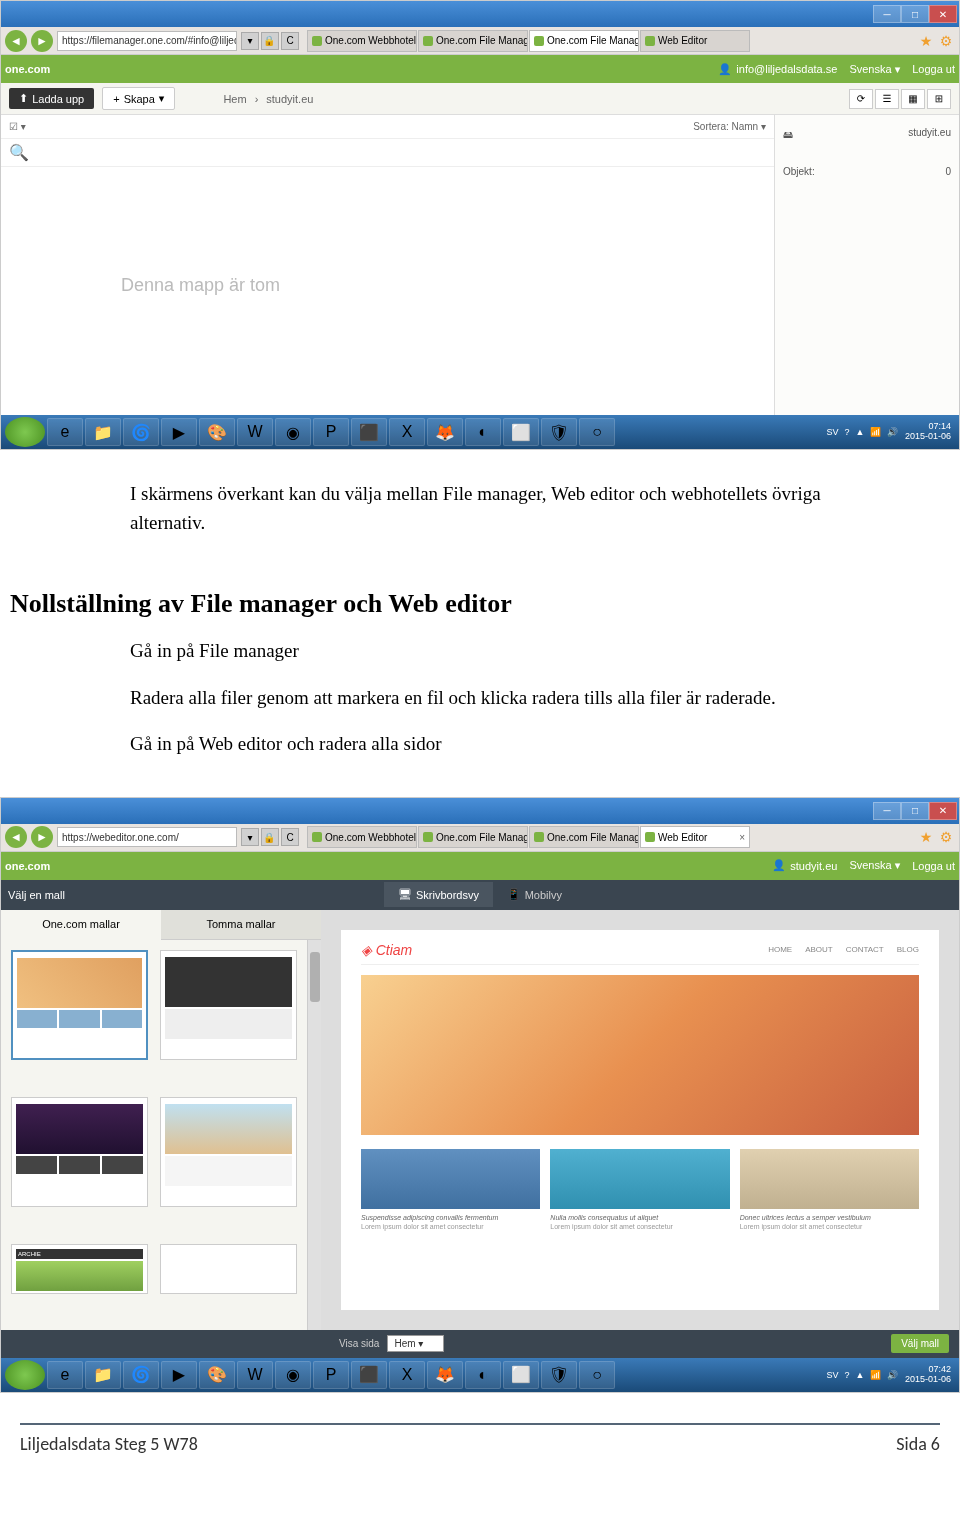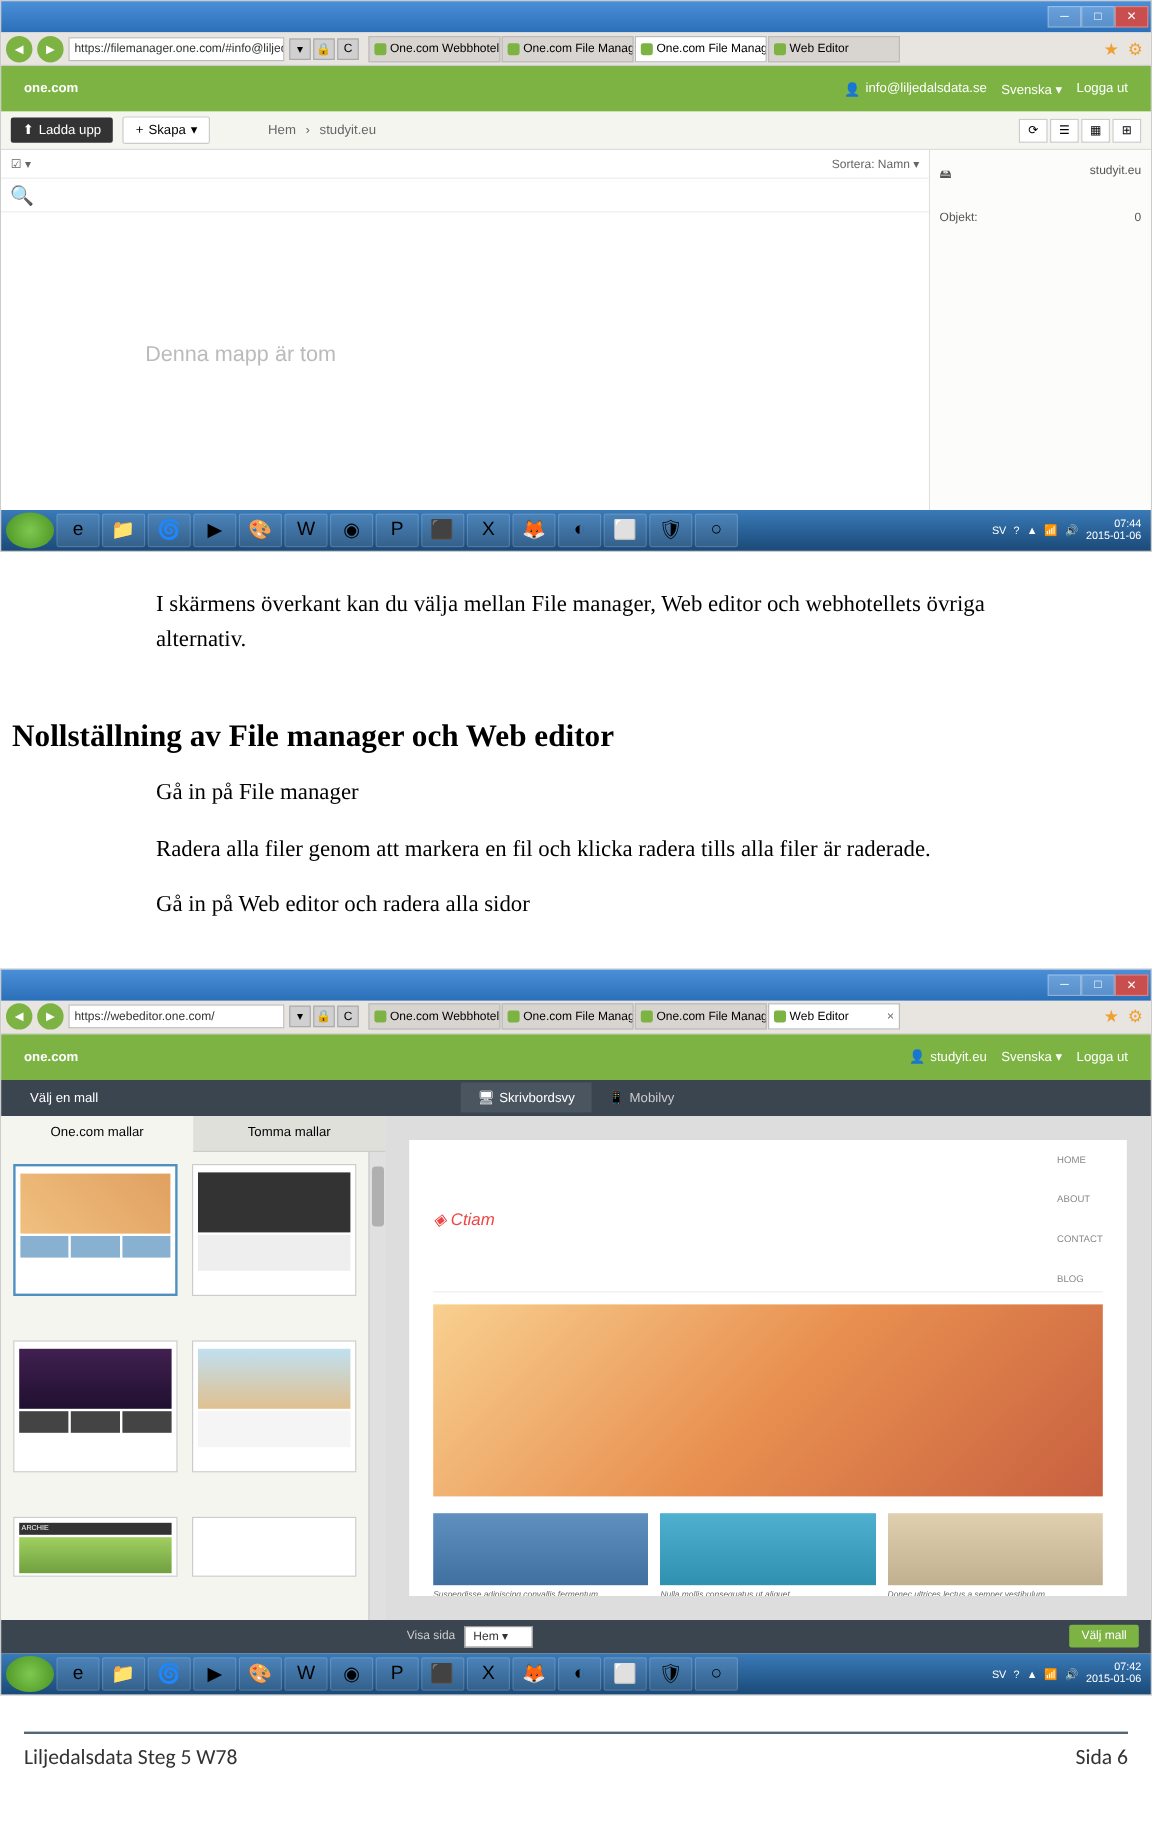--- a/index.html
+++ b/index.html
@@ -16,21 +16,21 @@
   .url-icons { display: flex; gap: 2px; }
   .url-icon { width: 18px; height: 18px; background: #d0d0d0; border: 1px solid #aaa; font-size: 10px; display: flex; align-items: center; justify-content: center; }
   .tabs { display: flex; gap: 1px; height: 22px; margin-left: 4px; flex: 1; }
   .tab { flex: 0 0 110px; background: #d8d4d0; border: 1px solid #bbb; font-size: 10px; padding: 2px 4px; display: flex; align-items: center; gap: 3px; overflow: hidden; white-space: nowrap; }
   .tab.active { background: #fff; }
   .tab-icon { width: 10px; height: 10px; background: #7cb342; border-radius: 2px; flex-shrink: 0; }
   .tab-close { margin-left: auto; font-size: 10px; color: #666; }
   .browser-tools { display: flex; gap: 2px; }
   .tool-icon { width: 18px; height: 18px; color: #f0a030; font-size: 14px; display: flex; align-items: center; justify-content: center; }
   
-  .onecom-header { height: 38px; background: #7cb342; display: flex; align-items: center; padding: 0 19px; color: #fff; font-size: 11px; }
+  .onecom-header { height: 28px; background: #7cb342; display: flex; align-items: center; padding: 0 4px; color: #fff; font-size: 11px; }
   .onecom-logo { font-weight: bold; }
   .onecom-right { margin-left: auto; display: flex; gap: 12px; align-items: center; }
   .onecom-user { display: flex; gap: 4px; align-items: center; }
   
   .fm-toolbar { height: 32px; background: #f5f5f0; border-bottom: 1px solid #ddd; display: flex; align-items: center; padding: 0 8px; gap: 8px; font-size: 11px; }
   .fm-btn-dark { background: #333; color: #fff; padding: 4px 10px; border-radius: 2px; display: flex; align-items: center; gap: 4px; }
   .fm-btn-light { background: #fff; border: 1px solid #ccc; padding: 4px 10px; border-radius: 2px; display: flex; align-items: center; gap: 4px; }
   .fm-breadcrumb { margin-left: 40px; display: flex; gap: 8px; align-items: center; color: #666; }
   .fm-view-btns { margin-left: auto; display: flex; gap: 2px; }
   .fm-view-btn { width: 24px; height: 20px; border: 1px solid #ccc; background: #fff; display: flex; align-items: center; justify-content: center; font-size: 10px; }
@@ -52,21 +52,21 @@
   .tb-right { margin-left: auto; display: flex; align-items: center; gap: 6px; color: #fff; font-size: 9px; }
   .tb-clock { text-align: right; line-height: 1.1; padding-right: 4px; }
   
   
   .doc-content { padding: 30px 60px 20px 130px; font-family: "Times New Roman", serif; font-size: 19px; line-height: 1.5; }
   .doc-heading { font-family: "Times New Roman", serif; font-size: 26px; font-weight: bold; padding: 14px 60px 18px 10px; }
   .doc-para { margin-bottom: 18px; }
   
   
   .we-toolbar { height: 30px; background: #3a4550; display: flex; align-items: center; justify-content: center; gap: 0; }
-  .we-toolbar-left { position: absolute; left: 24px; color: #fff; font-size: 11px; }
+  .we-toolbar-left { position: absolute; left: 7px; color: #fff; font-size: 11px; }
   .we-view-btn { padding: 6px 14px; color: #ccc; font-size: 11px; display: flex; align-items: center; gap: 4px; }
   .we-view-btn.active { background: #4a5560; color: #fff; }
   .we-body { display: flex; height: 420px; background: #eee; position: relative; }
   .we-sidebar { width: 320px; background: #f5f5f0; display: flex; flex-direction: column; }
   .we-tabs { display: flex; height: 30px; }
   .we-tab { flex: 1; text-align: center; font-size: 11px; padding: 8px 0; background: #e0e0da; border-bottom: 1px solid #ccc; }
   .we-tab.active { background: #f5f5f0; border-bottom: none; }
   .we-templates { flex: 1; overflow-y: auto; padding: 10px; display: grid; grid-template-columns: 1fr 1fr; gap: 12px; }
   .we-template { background: #fff; border: 1px solid #ccc; height: 110px; position: relative; overflow: hidden; }
   .we-template.selected { border: 2px solid #5090c0; }
@@ -74,21 +74,21 @@
   .we-template-img { height: 50px; background: linear-gradient(45deg, #f0c080, #e0a060); margin: 2px 0; }
   .we-template-thumbs { display: flex; gap: 2px; }
   .we-template-thumb { flex: 1; height: 18px; background: #88b0d0; }
   .we-scrollbar { width: 14px; background: #e0e0e0; border-left: 1px solid #ccc; position: relative; }
   .we-scroll-thumb { width: 10px; height: 50px; background: #b0b0b0; border-radius: 3px; margin: 12px auto 0; }
   
   .we-preview { flex: 1; background: #ddd; padding: 20px; position: relative; }
   .we-preview-page { background: #fff; height: 100%; padding: 12px 20px; overflow: hidden; }
   .we-preview-header { display: flex; justify-content: space-between; align-items: center; font-size: 10px; color: #888; border-bottom: 1px solid #eee; padding-bottom: 6px; }
   .we-preview-logo { color: #ef4444; font-size: 14px; font-style: italic; }
-  .we-preview-nav { display: flex; gap: 24px; font-size: 8px; flex-direction: column; }
+  .we-preview-nav { display: flex; gap: 13px; font-size: 8px; }
   .we-preview-hero { height: 160px; background: linear-gradient(135deg, #f8d090, #e89050, #c86040); margin-top: 10px; position: relative; }
   .we-preview-cards { display: flex; gap: 10px; margin-top: 14px; }
   .we-preview-card { flex: 1; }
   .we-preview-card-img { height: 60px; background: linear-gradient(#6090c0, #4070a0); }
   .we-preview-card-img.c2 { background: linear-gradient(#50b0d0, #3090b0); }
   .we-preview-card-img.c3 { background: linear-gradient(#e0d0b0, #c0b090); }
   .we-preview-card-txt { font-size: 7px; color: #999; margin-top: 4px; line-height: 1.3; }
   .we-preview-card-txt .h { color: #666; font-style: italic; }
   
   .we-bottom-bar { height: 28px; background: #3a4550; display: flex; align-items: center; padding: 0 10px; font-size: 10px; color: #ccc; gap: 8px; }
@@ -213,21 +213,21 @@
     <div class="tb-icon">⬜</div>
     <div class="tb-icon">🛡</div>
     <div class="tb-icon">○</div>
     <div class="tb-right">
       <span>SV</span>
       <span>?</span>
       <span>▲</span>
       <span>📶</span>
       <span>🔊</span>
       <div class="tb-clock">
-        <div>07:44</div>
+        <div>07:14</div>
         <div>2015-01-06</div>
       </div>
     </div>
   </div>
 </div>
 
 <div class="doc-content">
   <p class="doc-para">I skärmens överkant kan du välja mellan File manager, Web editor och webhotellets övriga alternativ.</p>
 </div>
 <h2 class="doc-heading">Nollställning av File manager och Web editor</h2>

